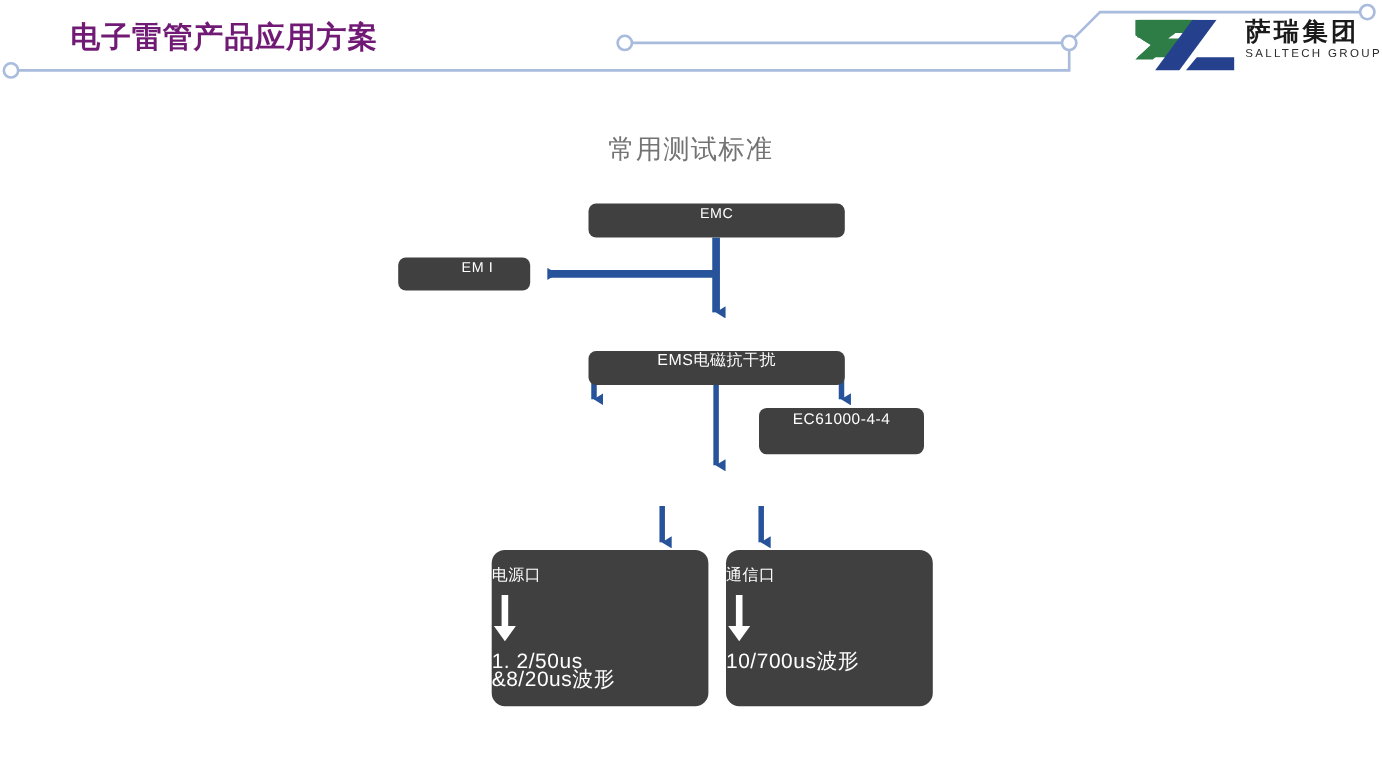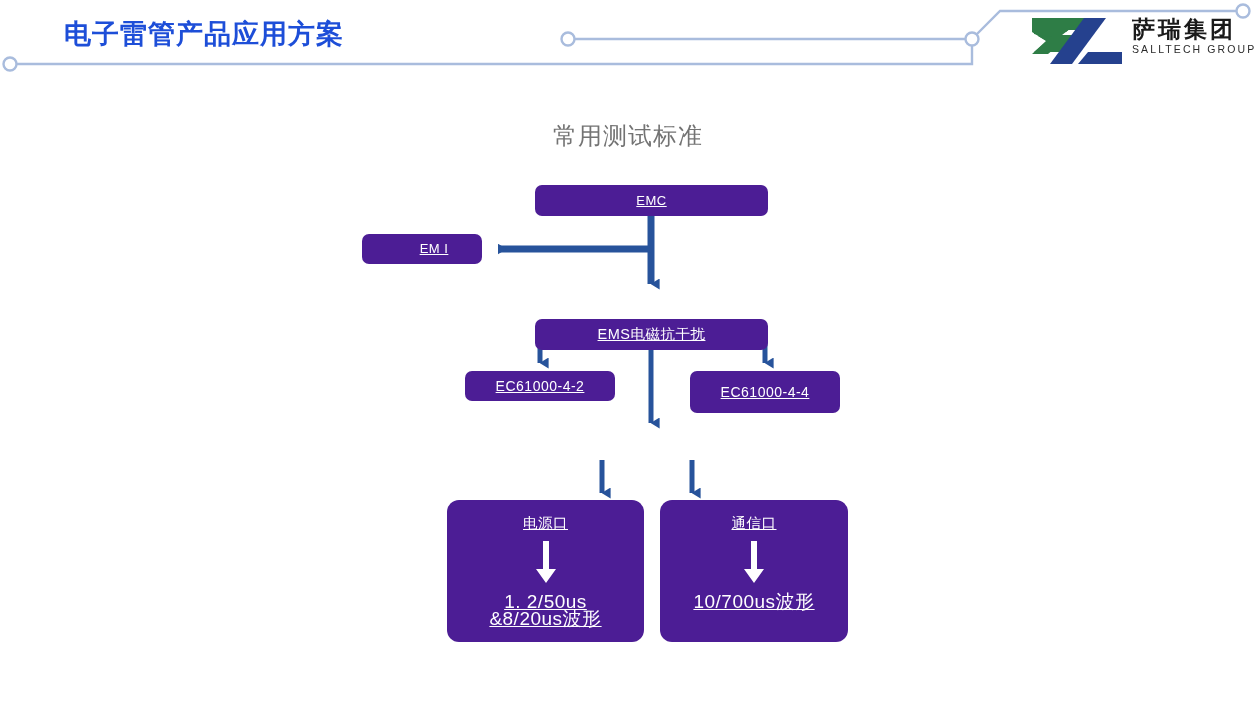--- a/index.html
+++ b/index.html
@@ -3,44 +3,43 @@
 <meta charset="utf-8">
 <style>
   html,body{margin:0;padding:0;}
   body{width:1256px;height:705px;background:#ffffff;font-family:"Liberation Sans","DejaVu Sans",sans-serif;overflow:hidden;position:relative;}
   #slide{position:absolute;left:0;top:0;width:1256px;height:705px;}
 
   
   #header-deco{position:absolute;left:0;top:0;width:1256px;height:90px;}
   #page-title{
     position:absolute;left:64px;top:16px;
-    font-size:27px;font-weight:bold;color:#1d4ed8;
+    font-size:27px;font-weight:bold;color:#701a75;
     letter-spacing:1px;white-space:nowrap;
   }
   
   #logo{position:absolute;left:1032px;top:14px;width:240px;height:56px;}
   #logo-mark{position:absolute;left:0px;top:4px;width:96px;height:46px;}
   #logo-text{position:absolute;left:100px;top:2px;width:140px;height:50px;}
   #logo-cn{font-size:23px;font-weight:bold;color:#1a1a1a;letter-spacing:3px;line-height:26px;font-family:"DejaVu Sans",sans-serif;}
   #logo-en{font-size:10.5px;color:#2b2b2b;letter-spacing:2.1px;line-height:14px;font-family:"Liberation Sans",sans-serif;}
 
   
   #section-title{
     position:absolute;left:0;top:120px;width:1256px;
     text-align:center;font-size:24px;color:#737373;letter-spacing:1px;
   }
 
   
   #diagram{position:absolute;left:0;top:0;width:1256px;height:705px;}
   .node{
-    position:absolute;background:#4c1d95;color:#ffffff;
-    border-radius:7px;display:flex;align-items:center;justify-content:center;
+    position:absolute;background:#404040;color:#ffffff;
+    border-radius:7px;display:flex;align-items:flex-start;justify-content:center;
     text-align:center;font-size:13px;letter-spacing:0.5px;line-height:1.35;
     box-sizing:border-box;
-    text-decoration:underline;
   }
   .node.big{border-radius:12px;flex-direction:column;justify-content:flex-start;padding-top:14px;}
   .node .hdr{font-size:14.5px;}
   .node .wave{font-size:19px;line-height:17px;}
   .inner-arrow{margin:7px 0 8px 0;}
   svg{display:block;}
 </style>
 </head>
 <body>
 
@@ -113,23 +112,20 @@
   </div>
 
   <div class="node" style="left:362px;top:234px;width:120px;height:30px;padding-left:24px;">
     <span>EM I</span>
   </div>
 
   <div class="node" style="left:535px;top:295px;width:233px;height:31px;font-size:14.5px;margin-top:24px;">
     <span>EMS电磁抗干扰</span>
   </div>
 
-  <div class="node" style="left:465px;top:371px;width:150px;height:30px;font-size:14px;">
-    <span>EC61000-4-2</span>
-  </div>
 
   <div class="node" style="left:690px;top:371px;width:150px;height:42px;font-size:14px;">
     <span>EC61000-4-4</span>
   </div>
 
 
   <div class="node big" style="left:447px;top:500px;width:197px;height:142px;">
     <span class="hdr">电源口</span>
     <svg class="inner-arrow" width="24" height="44" viewBox="0 0 24 44">
       <path d="M 9 0 L 15 0 L 15 28 L 22 28 L 12 42 L 2 28 L 9 28 Z" fill="#ffffff"></path>

